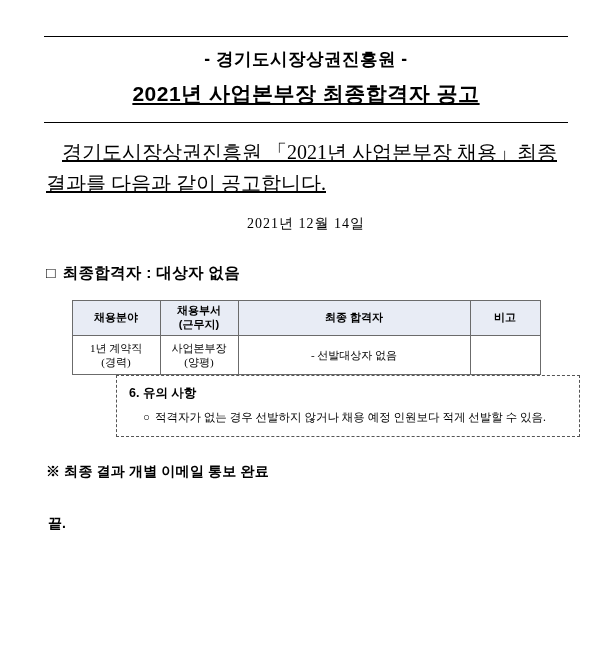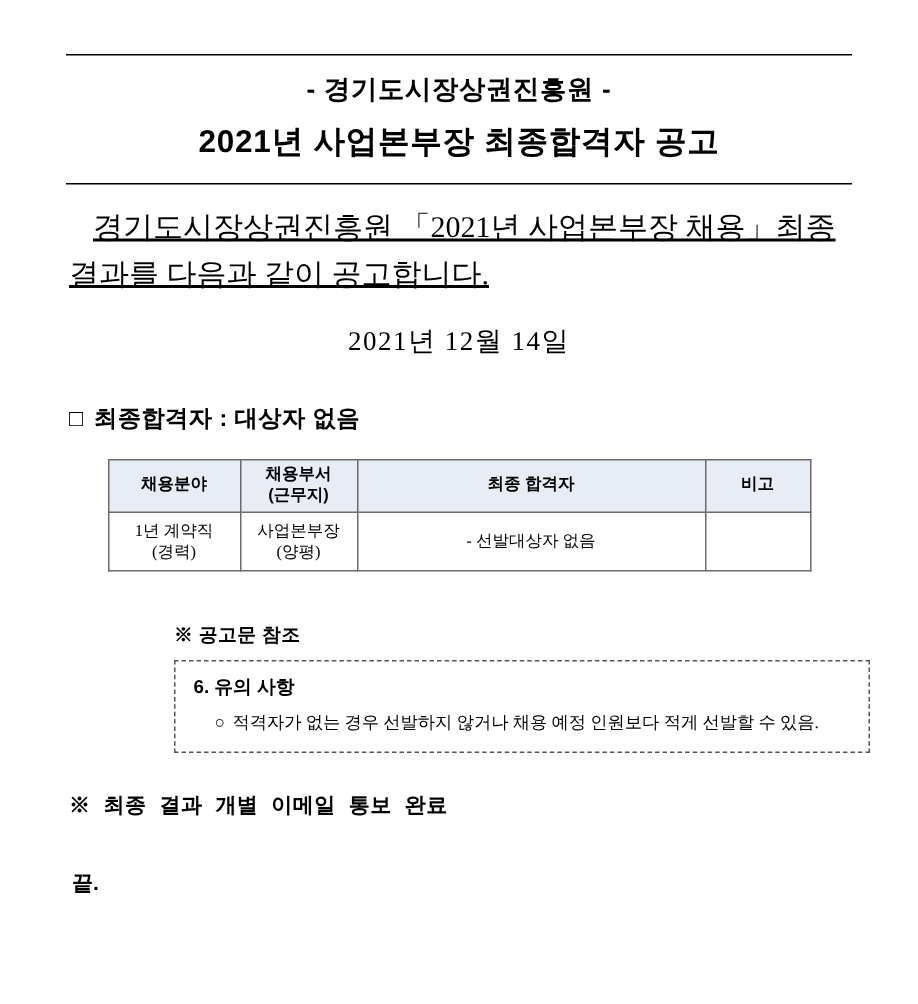--- a/index.html
+++ b/index.html
@@ -47,32 +47,33 @@
     font-size: 17.5px;
     letter-spacing: 0.5px;
     margin-bottom: 9px;
   }
   .title-line2 {
     font-family: "Liberation Sans", sans-serif;
     font-weight: bold;
     font-size: 21px;
     letter-spacing: 0.5px;
     margin-bottom: 6px;
+    text-decoration: underline;
   }
   .intro {
     font-size: 20px;
     line-height: 1.55;
     margin: 14px 2px 0 2px;
     text-indent: 16px;
     word-break: keep-all;
     text-decoration: underline;
   }
   .date-line {
     text-align: center;
-    font-size: 18px;
+    font-size: 14px;
     margin-top: 16px;
     letter-spacing: 1px;
   }
   .org-line {
     text-align: right;
     font-family: "Liberation Sans", sans-serif;
     font-weight: bold;
     font-size: 15px;
     letter-spacing: 1px;
     margin-top: 13px;
@@ -144,21 +145,21 @@
   }
   .dashed-box .bx-item {
     font-size: 11.5px;
     padding-left: 14px;
     line-height: 1.4;
   }
   .dashed-box .bx-item .circ {
     margin-right: 5px;
   }
   .final-note {
-    font-family: Liberation Mono, monospace;
+    font-family: Liberation Serif, serif;
     font-weight: bold;
     font-size: 14px;
     margin: 26px 0 0 2px;
     letter-spacing: 0.3px;
   }
   .end-mark {
     font-family: "Liberation Sans", sans-serif;
     font-weight: bold;
     font-size: 14px;
     margin: 34px 0 0 4px;
@@ -215,21 +216,20 @@
         <td>
           <div>사업본부장</div>
           <div>(양평)</div>
         </td>
         <td class="left-cell">- 선발대상자 없음</td>
         <td></td>
       </tr>
     </tbody>
   </table>
 
-  <div class="note-star">※ 공고문 참조</div>
 
   <div class="dashed-box">
     <div class="bx-title">6. 유의 사항</div>
     <div class="bx-item">
       <span class="circ">○</span><span>적격자가 없는 경우 선발하지 않거나 채용 예정 인원보다 적게 선발할 수 있음.</span>
     </div>
   </div>
 
   <div class="final-note">※ 최종 결과 개별 이메일 통보 완료</div>
 

